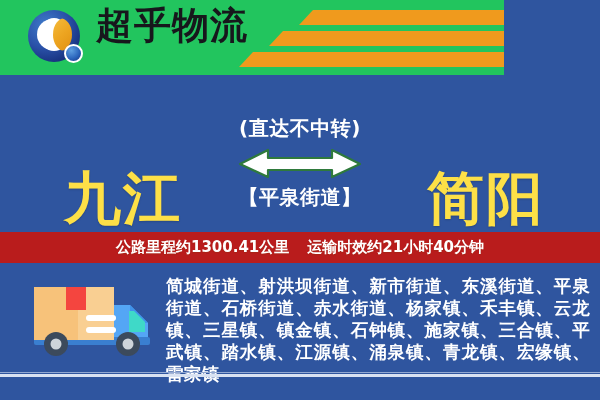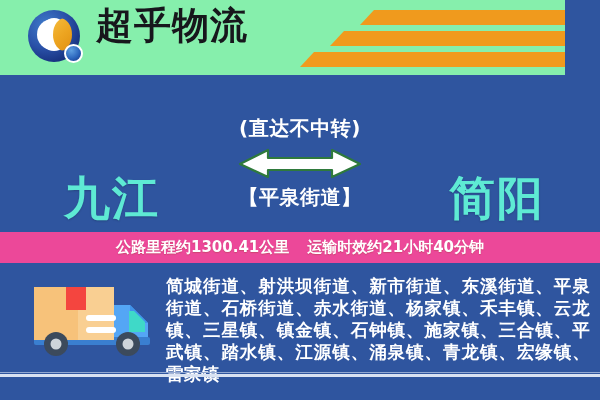--- a/index.html
+++ b/index.html
@@ -14,22 +14,22 @@
     overflow: hidden;
     background: #2f559f;
     font-family: "Liberation Serif", "DejaVu Serif", serif;
     user-select: none;
   }
 
   
   .header {
     position: absolute;
     left: 0; top: 0;
-    width: 565px; height: 75px;
-    background: #86efac;
+    width: 504px; height: 75px;
+    background: #22c55e;
   }
   .logo-wrap {
     position: absolute;
     left: 28px; top: 8px;
     width: 62px; height: 60px;
   }
   .logo-ring {
     position: absolute;
     left: 0; top: 2px;
     width: 52px; height: 52px;
@@ -110,23 +110,23 @@
     left: 0; top: 75px;
     width: 600px; height: 153px;
     background: #2f559f;
   }
   .city {
     position: absolute;
     top: 123px;
     transform: translateY(-50%);
     font-family: "DejaVu Sans", "Liberation Sans", sans-serif;
     font-weight: bold;
-    font-size: 46px;
+    font-size: 57px;
     line-height: 52px;
-    color: #5eead4;
+    color: #fde047;
     letter-spacing: 2px;
     white-space: nowrap;
     text-shadow: 0 1px 2px rgba(0,0,0,0.18);
   }
   .city.origin { left: 64px; }
   .city.dest   { right: 55px; }
 
   .mid {
     position: absolute;
     left: 232px; top: 40px;
@@ -144,21 +144,21 @@
   .mid-top    { margin: 0 0 4px 0; }
   .mid-bottom { margin: 4px 0 0 0; }
   .arrow-box  { height: 34px; }
   .arrow-box svg { display: block; margin: 0 auto; }
 
   
   .infobar {
     position: absolute;
     left: 0; top: 232px;
     width: 600px; height: 31px;
-    background: #ec4899;
+    background: #b91c1c;
     display: flex;
     align-items: center;
     justify-content: center;
     gap: 18px;
   }
   .infobar span {
     font-family: "DejaVu Sans", "Liberation Sans", sans-serif;
     font-weight: bold;
     font-size: 15px;
     color: #ffffff;

